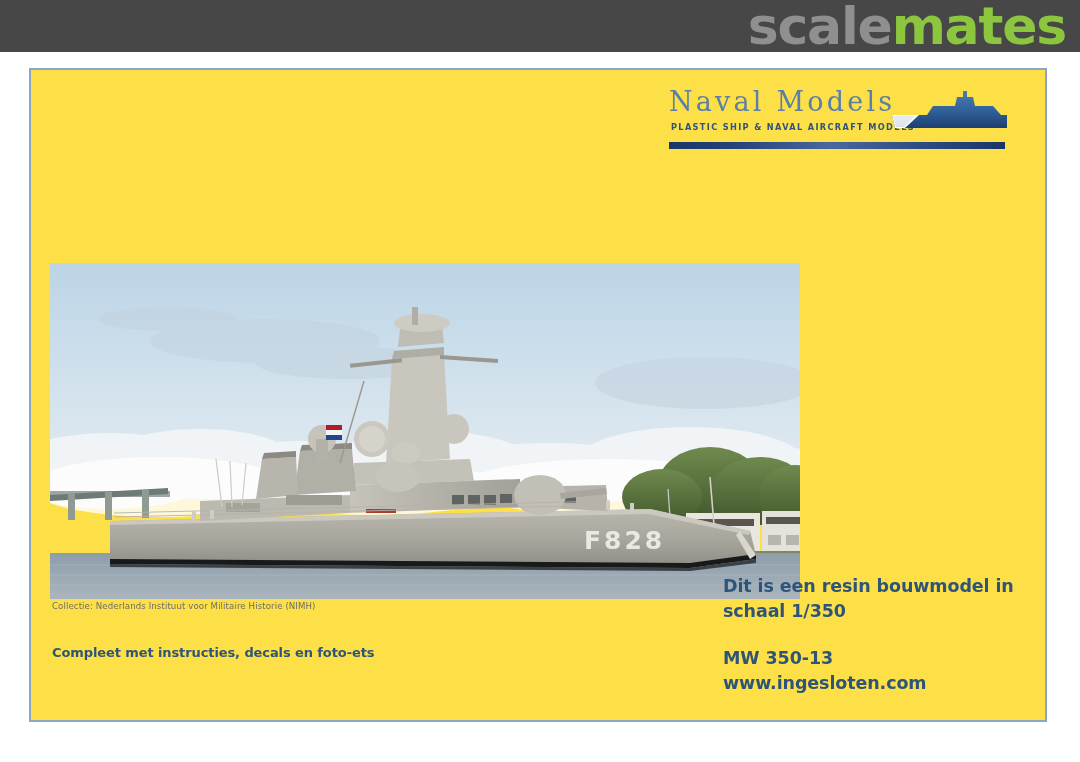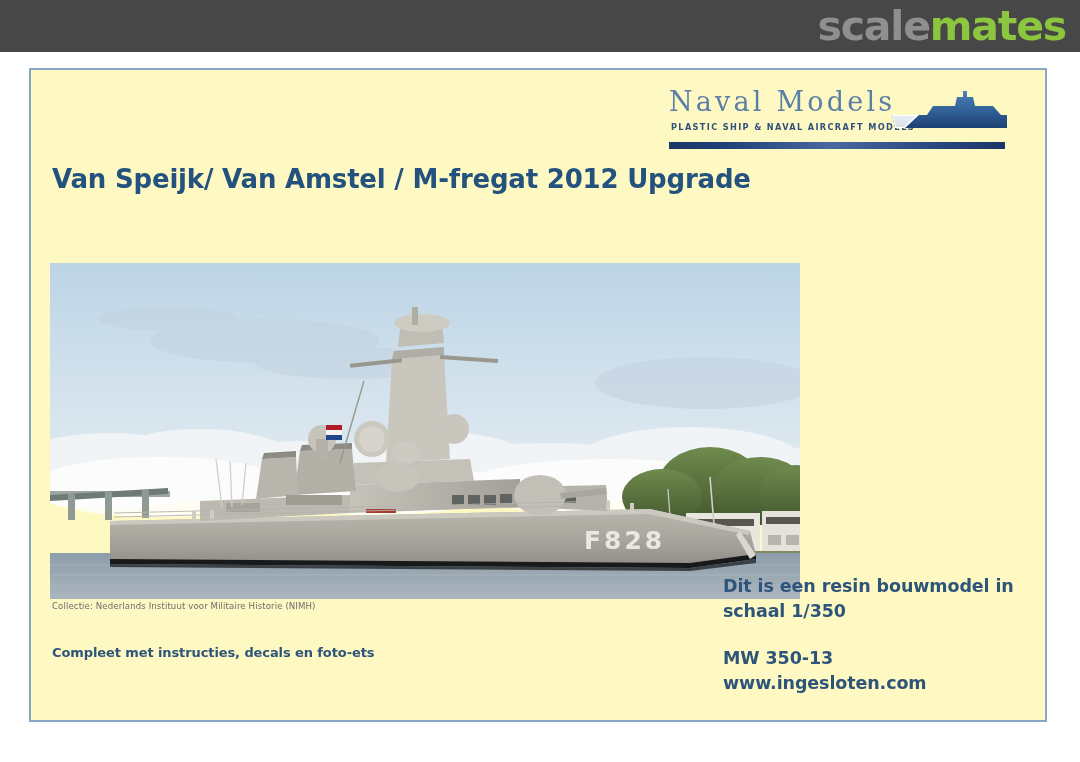--- a/index.html
+++ b/index.html
@@ -19,42 +19,42 @@
   #topbar {
     position: absolute;
     left: 0; top: 0;
     width: 1080px; height: 52px;
     background: #474747;
   }
   #brand-logo {
     position: absolute;
     right: 14px;
     top: 2px;
-    font-size: 41px;
+    font-size: 52px;
     font-weight: bold;
     letter-spacing: -1.2px;
     line-height: 48px;
     font-family: "DejaVu Sans", sans-serif;
   }
   #brand-logo .scale { color: #8f8f8f; }
   #brand-logo .mates { color: #8cc63e; }
 
   
   #sheet {
     position: absolute;
     left: 0; top: 52px;
     width: 1080px; height: 710px;
     background: #ffffff;
   }
   #paper-frame {
     position: absolute;
     left: 29px; top: 16px;
     width: 1018px; height: 654px;
     border: 2px solid #89a7c4;
-    background: #fef9c3;
+    background: #fde047;
     box-sizing: border-box;
   }
 
   
   #nm-logo {
     position: absolute;
     right: 36px;
     top: 14px;
     width: 340px;
     height: 76px;
@@ -182,21 +182,20 @@
             </linearGradient>
           </defs>
           <path d="M6 44 L3 31 L38 31 L44 22 L66 22 L68 13 L74 13 L74 7 L78 7 L78 13 L84 13 L86 22 L104 22 L112 31 L118 31 L118 44 Z" fill="url(#shipg)"></path>
           <path d="M3 31 L30 31 L16 44 L6 44 Z" fill="#ffffff"></path>
           <path d="M4 32 L26 32 L15 43 L7 43 Z" fill="url(#shipg)" opacity="0.15"></path>
         </svg>
       </div>
       <div id="nm-rule"></div>
     </div>
 
-    <div id="kit-title">Van Speijk/ Van Amstel / M-fregat 2012 Upgrade</div>
 
     <div id="photo-wrap">
       <div id="photo">
         <svg viewBox="0 0 750 336" width="750" height="336" xmlns="http://www.w3.org/2000/svg">
           <defs>
             <linearGradient id="sky" x1="0" y1="0" x2="0" y2="1">
               <stop offset="0%" stop-color="#bcd4e6"></stop>
               <stop offset="45%" stop-color="#cfe0ec"></stop>
               <stop offset="100%" stop-color="#e6edf1"></stop>
             </linearGradient>

